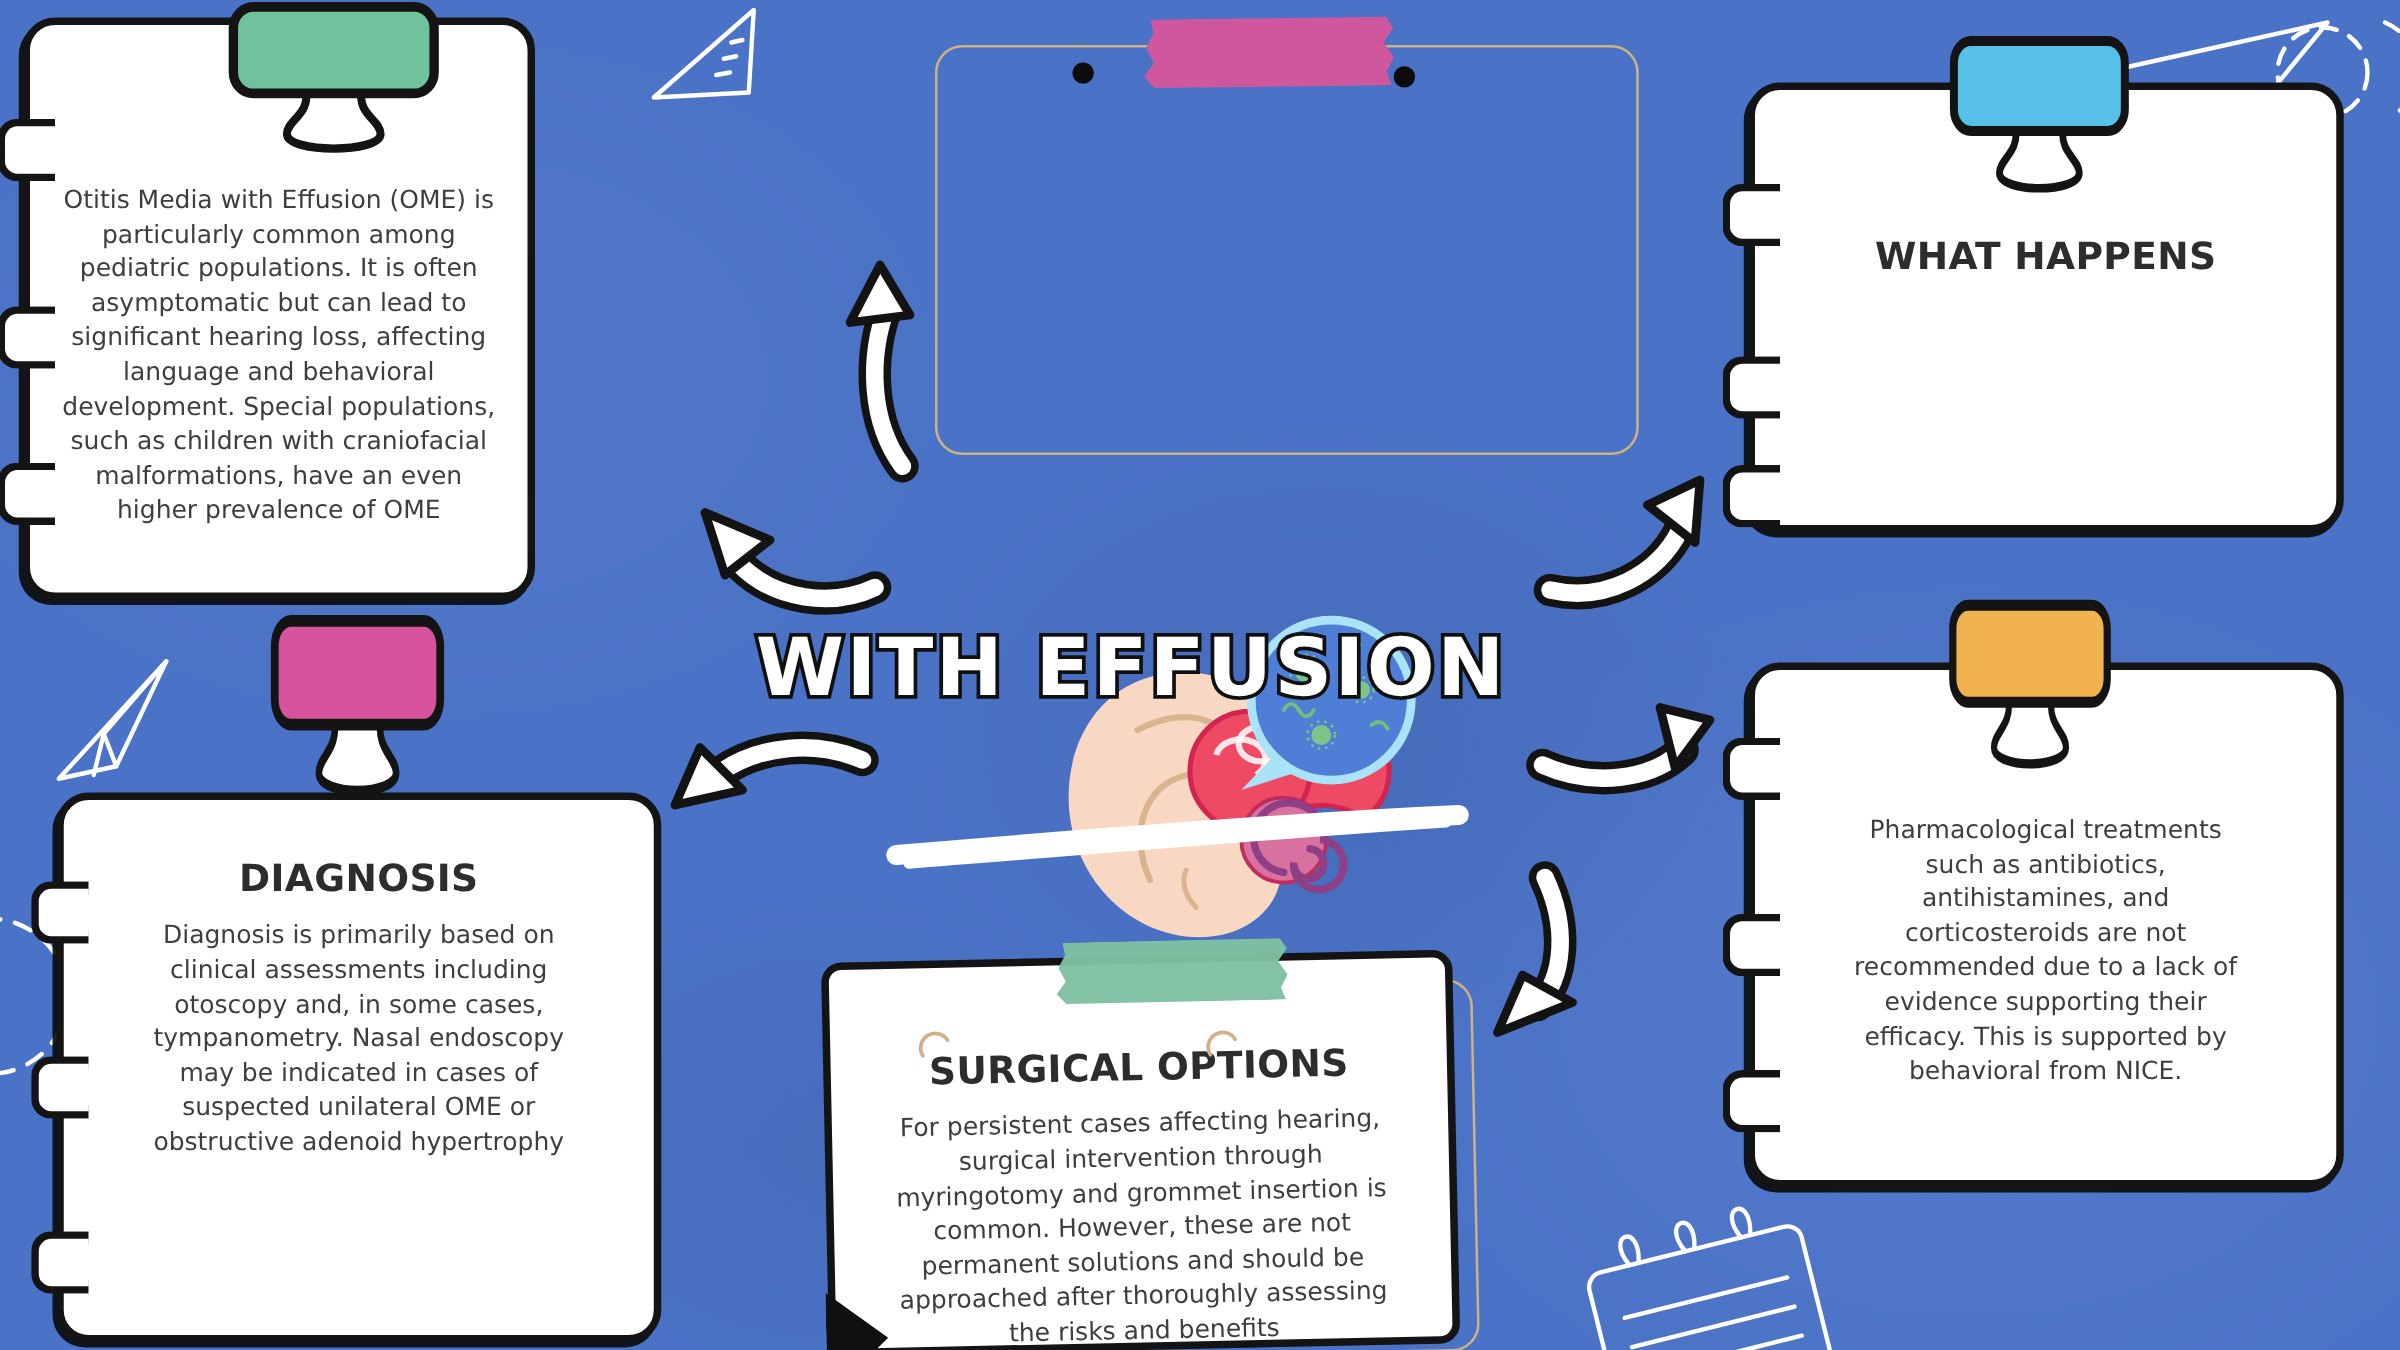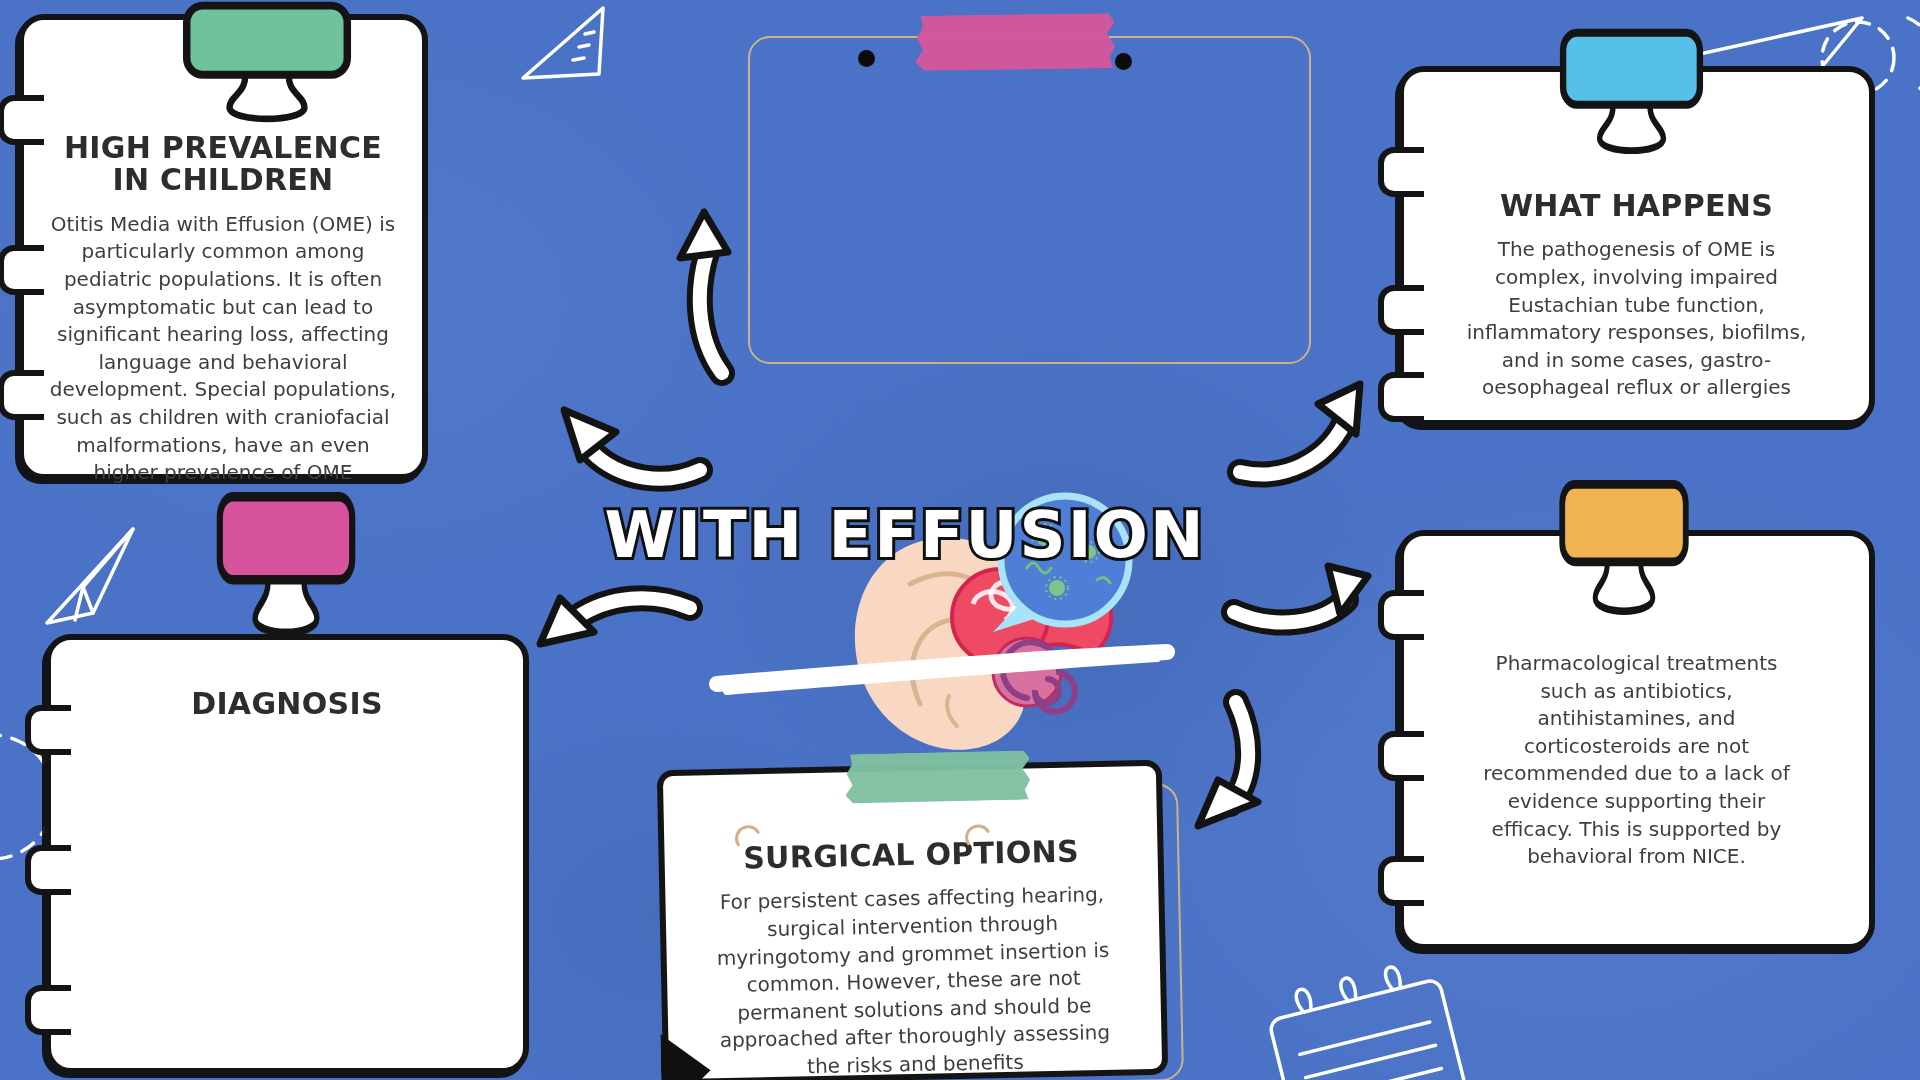--- a/index.html
+++ b/index.html
@@ -115,38 +115,36 @@
   <div class="ghost" style="left:676px;top:788px;width:505px;height:298px;transform:rotate(-1.2deg)"></div>
 
   <div class="card" style="left:18px;top:14px;width:410px;height:466px;padding:112px 18px 0">
     <div class="tab" style="top:75px"></div>
     <div class="tab" style="top:225px"></div>
     <div class="tab" style="top:350px"></div>
     <svg class="clip" style="left:152px;top:-20px;color:#6fc29c" width="182" height="125" viewBox="0 0 170 112" preserveAspectRatio="none">
       <path class="clip-neck" d="M64,64 C68,82 50,86 50,96 C50,110 120,110 120,96 C120,86 102,82 106,64 Z"></path>
       <rect class="clip-top" x="10" y="5" width="150" height="62" rx="15"></rect>
     </svg>
-    <h2 class="card-title" style="max-width:372px">HIGH PREVALENCE IN CHILDREN</h2>
     <p class="card-body" style="max-width:368px">Otitis Media with Effusion (OME) is particularly common among pediatric populations. It is often asymptomatic but can lead to significant hearing loss, affecting language and behavioral development. Special populations, such as children with craniofacial malformations, have an even higher prevalence of OME</p>
   </div>
 
   <div class="tape" style="left:915px;top:14px;width:200px;height:56px;background:#d4569c;transform:rotate(-1deg)"></div>
   <div class="dot" style="left:858px;top:50px"></div>
   <div class="dot" style="left:1115px;top:53px"></div>
 
   <div class="card" style="left:1398px;top:66px;width:477px;height:360px;padding:118px 18px 0">
     <div class="tab" style="top:75px"></div>
     <div class="tab" style="top:213px"></div>
     <div class="tab" style="top:300px"></div>
     <svg class="clip" style="left:150px;top:-45px;color:#56c0e8" width="155" height="130" viewBox="0 0 170 112" preserveAspectRatio="none">
       <path class="clip-neck" d="M64,64 C68,82 50,86 50,96 C50,110 120,110 120,96 C120,86 102,82 106,64 Z"></path>
       <rect class="clip-top" x="10" y="5" width="150" height="62" rx="15"></rect>
     </svg>
     <h2 class="card-title" style="max-width:340px">WHAT HAPPENS</h2>
-    <p class="card-body" style="max-width:360px">The pathogenesis of OME is complex, involving impaired Eustachian tube function, inflammatory responses, biofilms, and in some cases, gastro-oesophageal reflux or allergies</p>
   </div>
 
   <div class="card" style="left:1398px;top:530px;width:477px;height:420px;padding:100px 18px 0">
     <div class="tab" style="top:54px"></div>
     <div class="tab" style="top:195px"></div>
     <div class="tab" style="top:320px"></div>
     <svg class="clip" style="left:150px;top:-58px;color:#f0b34f" width="140" height="140" viewBox="0 0 170 112" preserveAspectRatio="none">
       <path class="clip-neck" d="M64,64 C68,82 50,86 50,96 C50,110 120,110 120,96 C120,86 102,82 106,64 Z"></path>
       <rect class="clip-top" x="10" y="5" width="150" height="62" rx="15"></rect>
     </svg>
@@ -155,20 +153,21 @@
 
   <div class="card" style="left:45px;top:634px;width:484px;height:440px;padding:48px 18px 0">
     <div class="tab" style="top:65px"></div>
     <div class="tab" style="top:205px"></div>
     <div class="tab" style="top:345px"></div>
     <svg class="clip" style="left:160px;top:-150px;color:#d8539e" width="150" height="150" viewBox="0 0 170 112" preserveAspectRatio="none">
       <path class="clip-neck" d="M64,64 C68,82 50,86 50,96 C50,110 120,110 120,96 C120,86 102,82 106,64 Z"></path>
       <rect class="clip-top" x="10" y="5" width="150" height="62" rx="15"></rect>
     </svg>
     <h2 class="card-title" style="max-width:340px">DIAGNOSIS</h2>
+    <p class="card-body" style="max-width:340px">Diagnosis is primarily based on clinical assessments including otoscopy and, in some cases, tympanometry. Nasal endoscopy may be indicated in cases of suspected unilateral OME or obstructive adenoid hypertrophy</p>
   </div>
 
   <div class="card" style="left:660px;top:765px;width:505px;height:315px;padding:68px 18px 0;border-radius:16px;box-shadow:none;transform:rotate(-1.2deg)">
     <div class="fold" style="left:-8px;bottom:-10px;width:55px;height:60px;clip-path:polygon(0 8%,90% 70%,55% 100%,0 100%)"></div>
     <svg class="curl" style="left:70px;top:48px" width="30" height="28" viewBox="0 0 30 28">
       <path d="M4,22 A11,11 0 1 1 24,10"></path>
     </svg>
     <svg class="curl" style="left:300px;top:52px" width="30" height="28" viewBox="0 0 30 28">
       <path d="M4,22 A11,11 0 1 1 24,10"></path>
     </svg>

